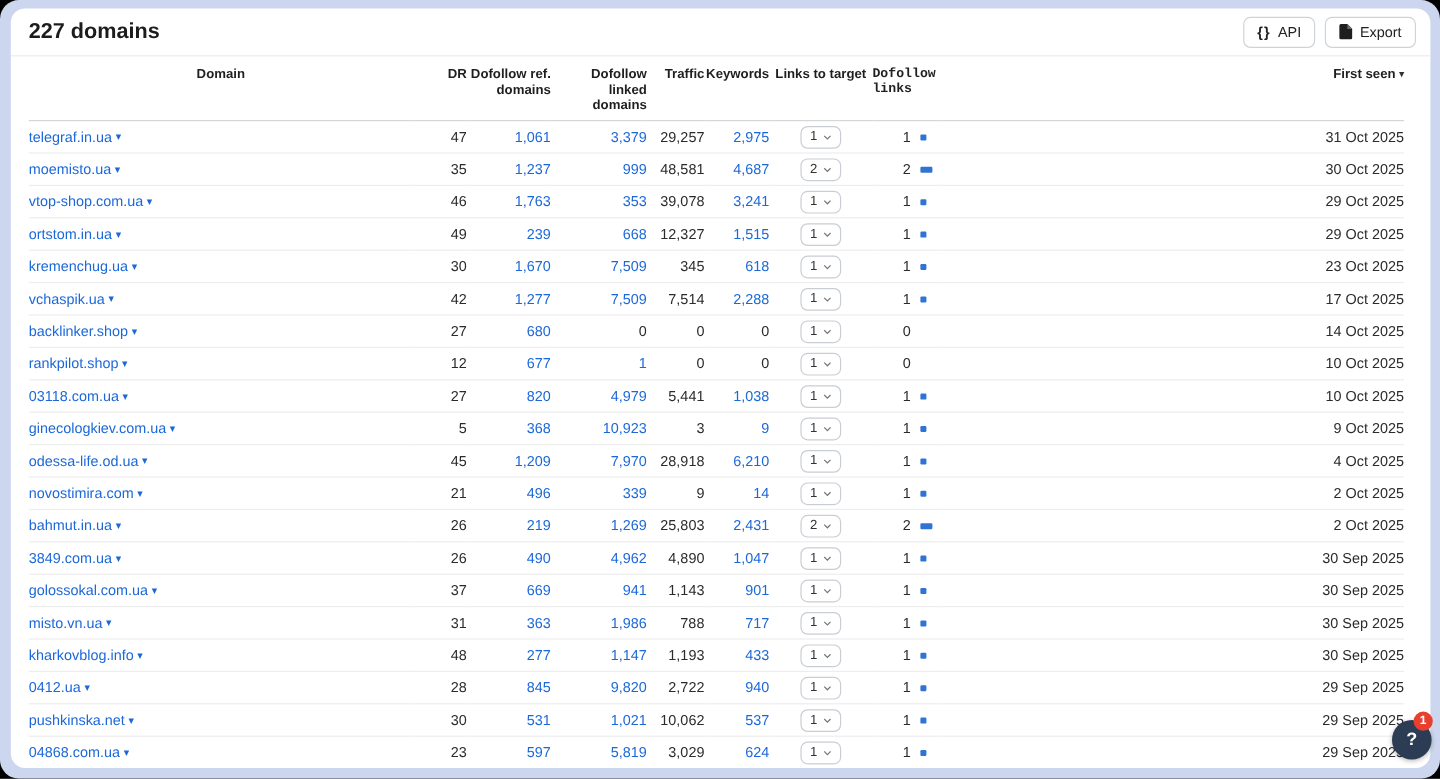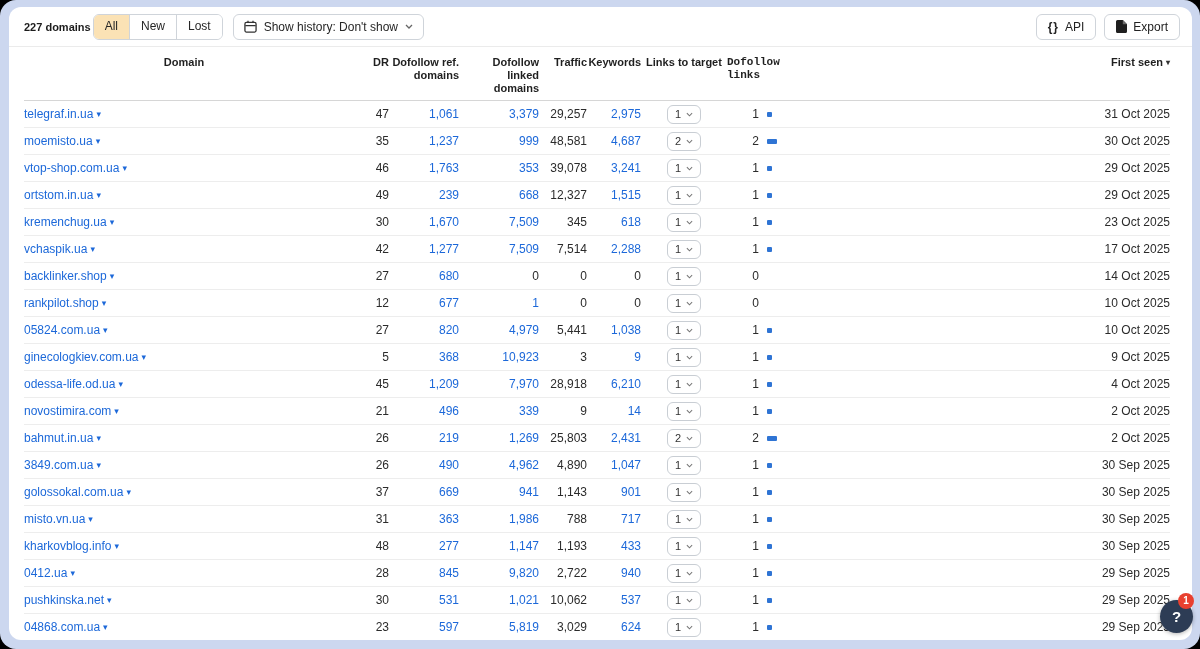--- a/index.html
+++ b/index.html
@@ -4,21 +4,21 @@
 <style>
   * { box-sizing: border-box; margin: 0; padding: 0; }
   html,body { width:1200px; height:649px; }
   body { background:#000; font-family:"Liberation Sans", sans-serif; position:relative; overflow:hidden; }
 
   .screen { position:absolute; inset:0; background:#ccd7ef; border-radius:16px; overflow:hidden; }
   .card { position:absolute; left:9px; top:7px; right:8px; bottom:9px; background:#fff; border-radius:12px; overflow:hidden; }
 
   
   .toolbar { height:40px; display:flex; align-items:center; padding:0 12px 0 15px; border-bottom:1px solid #ebebeb; }
-  .count { font-size:11px; font-weight:700; color:#1c1c1c; margin-right:2px; }
+  .count { font-size:18px; font-weight:700; color:#1c1c1c; margin-right:30px; }
   .segmented { display:flex; border:1px solid #cfd4da; border-radius:6px; overflow:hidden; }
   .segment { height:24px; line-height:23px; padding:0 11px; font-size:12px; color:#262626; background:#fff; border:none; border-right:1px solid #cfd4da; cursor:pointer; font-family:inherit; }
   .segment:last-child { border-right:none; }
   .segment.active { background:#fbe2b5; }
   .history-btn { margin-left:10px; height:26px; display:flex; align-items:center; gap:7px; padding:0 10px; border:1px solid #cfd4da; border-radius:6px; background:#fff; font-size:12px; color:#262626; cursor:pointer; font-family:inherit; }
   .spacer { flex:1; }
   .tool-btn { height:26px; display:flex; align-items:center; gap:6px; padding:0 11px; border:1px solid #cfd4da; border-radius:6px; background:#fff; font-size:12px; color:#222; cursor:pointer; font-family:inherit; margin-left:8px; }
   .braces { font-weight:700; font-size:12px; letter-spacing:1px; color:#222; }
 
   
@@ -48,42 +48,21 @@
 </style>
 </head>
 <body>
 
 <div class="screen">
   <div class="card">
 
     <div class="toolbar">
       <span class="count">227 domains</span>
 
-      <div class="segmented">
-        <button class="segment active">All</button>
-        <button class="segment">New</button>
-        <button class="segment">Lost</button>
-      </div>
-
-      <button class="history-btn">
-        <span style="display:flex;">
-          <svg width="13" height="13" viewBox="0 0 14 14">
-              <rect x="1" y="2.6" width="12" height="10.4" rx="1.6" fill="none" stroke="#333" stroke-width="1.4"></rect>
-              <line x1="1.4" y1="6" x2="12.6" y2="6" stroke="#333" stroke-width="1.4"></line>
-              <line x1="4.3" y1="0.7" x2="4.3" y2="3.1" stroke="#333" stroke-width="1.4"></line>
-              <line x1="9.7" y1="0.7" x2="9.7" y2="3.1" stroke="#333" stroke-width="1.4"></line>
-            </svg>
-        </span>
-        <span>Show history: Don't show</span>
-        <span style="display:flex;">
-          <svg width="8" height="5" viewBox="0 0 8 5">
-              <path d="M1 1 L4 4 L7 1" stroke="#666" fill="none" stroke-width="1.3"></path>
-            </svg>
-        </span>
-      </button>
+
 
       <div class="spacer"></div>
 
       <button class="tool-btn">
         <span class="braces">{}</span>
         <span>API</span>
       </button>
       <button class="tool-btn">
         <span style="display:flex;">
           <svg width="11" height="13" viewBox="0 0 11 13">
@@ -358,21 +337,21 @@
       <div class="dfl-cell">
         <span class="dfl-num">0</span>
         <span class="dfl-slot"></span>
       </div>
     </td>
     <td></td>
     <td class="ar">10 Oct 2025</td>
   </tr>
             <tr>
     <td>
-      <a class="domain"><span>05824.com.ua</span><span class="caret">▾</span></a>
+      <a class="domain"><span>03118.com.ua</span><span class="caret">▾</span></a>
     </td>
     <td class="ar num-plain">27</td>
     <td class="ar"><span class="num-link zeroable">820</span></td>
     <td class="ar"><span class="num-link zeroable">4,979</span></td>
     <td class="ar num-plain">5,441</td>
     <td class="ar"><span class="num-link zeroable">1,038</span></td>
     <td class="ac">
       <button class="ltt-btn">
         <span>1</span>
         <span style="display:flex;">

